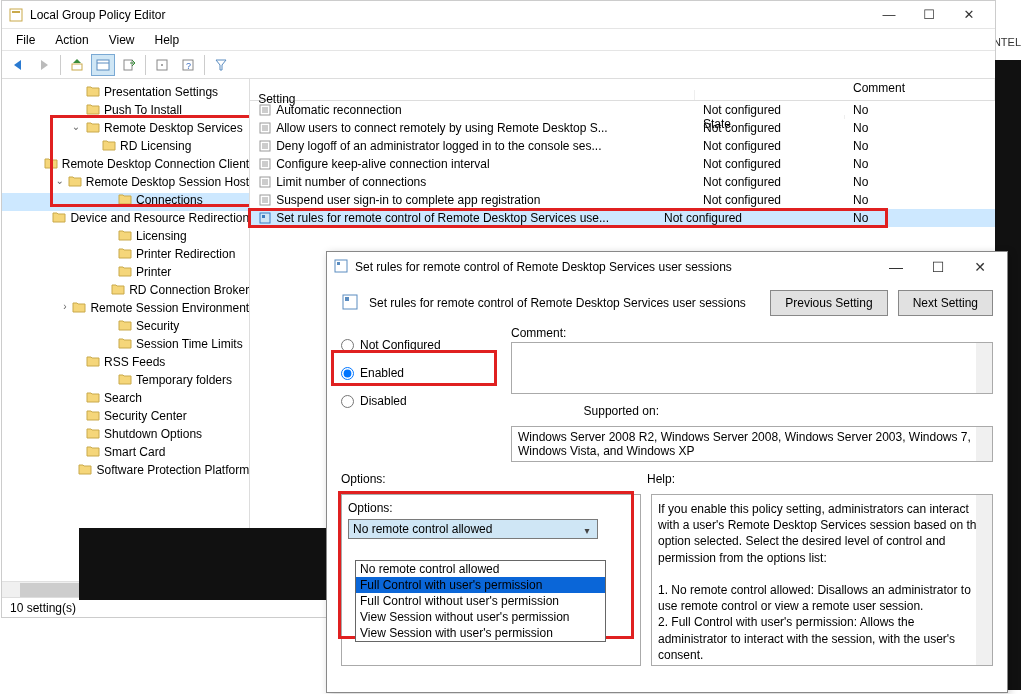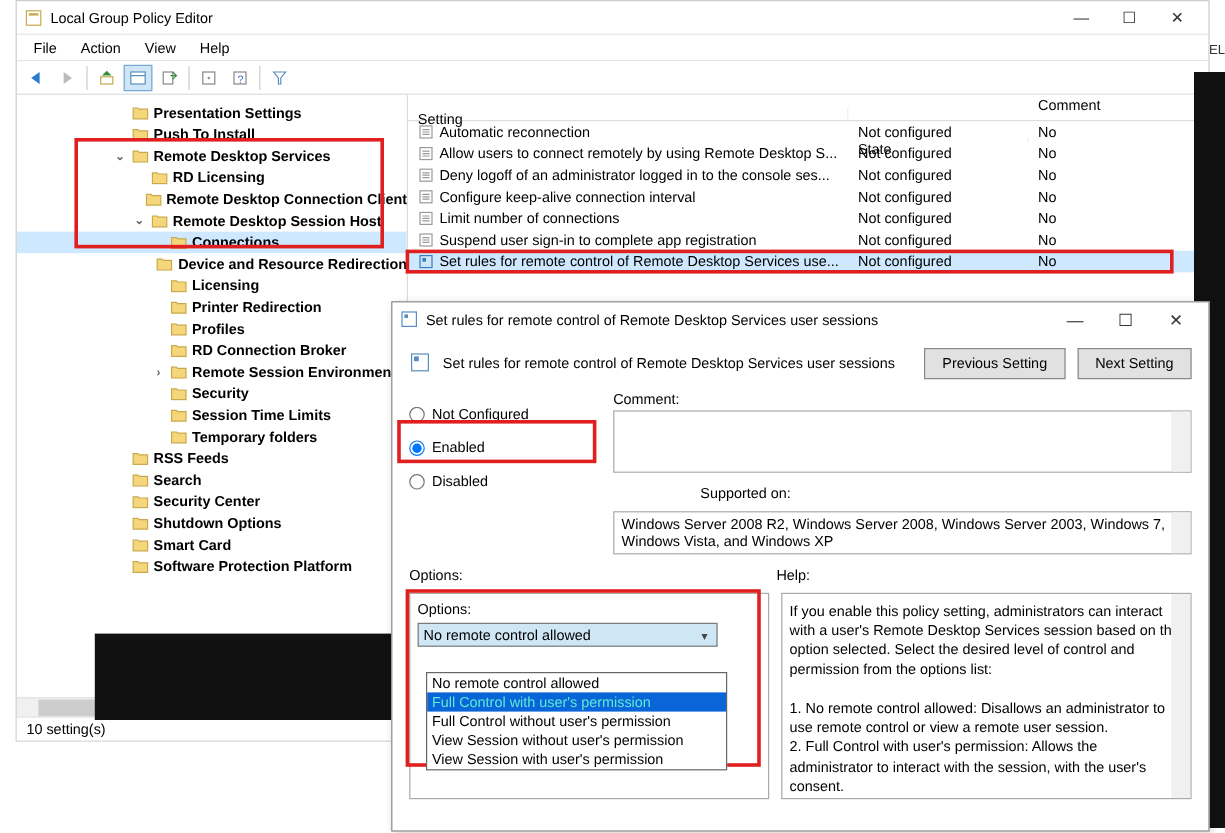--- a/index.html
+++ b/index.html
@@ -1,57 +1,57 @@
 <!DOCTYPE html>
 <html><head>
 <meta charset="utf-8">
 <style>
   * { box-sizing: border-box; margin: 0; padding: 0; }
   body { font-family: "Segoe UI", Tahoma, sans-serif; font-size: 12px; background: #fff; width: 1021px; height: 694px; overflow: hidden; position: relative; }
   
   
-  .main-window { position: absolute; top: 0; left: 13px; width: 995px; height: 618px; border: 1px solid #ccc; background: #fff; }
+  .main-window { position: absolute; top: 0; left: 1px; width: 995px; height: 618px; border: 1px solid #ccc; background: #fff; }
   .titlebar { height: 28px; display: flex; align-items: center; padding: 0 6px; border-bottom: 1px solid #e5e5e5; }
   .titlebar-icon { width: 16px; height: 16px; margin-right: 6px; }
   .titlebar-text { flex: 1; font-size: 12px; }
   .win-controls { display: flex; }
   .win-btn { width: 40px; height: 28px; display: flex; align-items: center; justify-content: center; font-size: 13px; color: #333; }
   
   .menubar { height: 22px; display: flex; align-items: center; padding: 0 4px; border-bottom: 1px solid #e5e5e5; }
   .menuitem { padding: 2px 10px; }
   
   .toolbar { height: 28px; display: flex; align-items: center; padding: 0 4px; border-bottom: 1px solid #ddd; gap: 2px; }
   .tool-btn { width: 24px; height: 22px; display: flex; align-items: center; justify-content: center; border: 1px solid transparent; }
   .tool-sep { width: 1px; height: 20px; background: #ccc; margin: 0 2px; }
   
   .body-split { display: flex; height: calc(100% - 28px - 22px - 28px - 20px); }
   .tree-pane { width: 340px; border-right: 1px solid #ddd; overflow: hidden; position: relative; display:flex; flex-direction:column; }
   .tree-scroll { overflow-y: auto; overflow-x: hidden; flex:1; padding-top: 6px; }
   .tree-hscroll { height: 16px; background: #f0f0f0; border-top:1px solid #e0e0e0; display:flex; align-items:center;}
   .tree-hscroll .thumb { height:14px; width:180px; margin-left:18px; background:#cdcdcd;}
   
-  .tree-row { display: flex; align-items: center; height: 18px; white-space: nowrap; padding-left: 16px; font-weight: bold; }
+  .tree-row { display: flex; height: 18px; white-space: nowrap; padding-left: 4px; }
   .tree-row.selected { background: #cde8ff; }
   .tree-row .twisty { width: 12px; text-align: center; color: #666; font-size:10px; display:inline-block;}
   .tree-row .indent { display: inline-block; }
   .folder-icon { width: 14px; height: 12px; margin: 0 4px; display: inline-block; }
   .folder-icon svg { display:block;}
   .tree-label { }
   
   .redbox { position: absolute; border: 3px solid #e02020; pointer-events: none; z-index: 50; }
   
   .list-pane { flex: 1; display: flex; flex-direction: column; }
   .list-header { display: flex; height: 22px; border-bottom: 1px solid #ddd; background: #fff; }
   .list-header .col { padding: 2px 8px; border-right: 1px solid #eee; }
   .col-setting { flex: 1; margin-top: 11px; }
   .col-state { width: 150px; text-align: left; margin-top: 36px; }
   .col-comment { width: 150px; text-align: left; }
   .list-rows { flex: 1; }
   .list-row { display: flex; height: 18px; align-items: center; }
-  .list-row.selected { background: #cde8ff; }
+  .list-row.selected { background: #cde8ff; gap: 39px; }
   .list-row .cell { padding: 0 8px; overflow: hidden; text-overflow: ellipsis; white-space: nowrap; }
   .cell-setting { flex: 1; display: flex; align-items: flex-start; gap: 4px; }
   .cell-state { width: 150px; }
   .cell-comment { width: 150px; }
   .setting-icon { width: 14px; height: 14px; display:inline-flex; align-items:center; justify-content:center; }
   
   .statusbar { height: 20px; border-top: 1px solid #ddd; padding: 2px 8px; display:flex; align-items:center; background:#fff;}
   
   
   .dialog { position: absolute; top: 251px; left: 326px; width: 682px; height: 442px; background: #fff; border: 1px solid #888; z-index: 30; box-shadow: 2px 2px 8px rgba(0,0,0,0.2);}
@@ -83,21 +83,21 @@
   
   .dlg-bottom { display:flex; gap:10px; margin-top:8px;}
   .dlg-options-panel { width:300px; border:1px solid #aaa; padding:6px; position:relative;}
   .dlg-help-panel { flex:1; border:1px solid #aaa; padding:6px; font-size:12px; line-height:1.35; position:relative; height:172px; overflow:hidden;}
   .dlg-help-panel .sb { position:absolute; right:0; top:0; bottom:0; width:16px; background:#f0f0f0;}
   
   .combo { border:1px solid #7a7a7a; height:20px; display:flex; align-items:center; padding:0 4px; background:#cfe6f5; position:relative; width:250px;}
   .combo .arrow { position:absolute; right:2px; top:2px; width:16px; height:16px; display:flex; align-items:center; justify-content:center; font-size:10px; color:#444;}
   .combo-list { border:1px solid #666; position:absolute; top:560px; left:355px; width:251px; background:#fff; z-index:60;}
   .combo-item { padding:1px 4px; font-size:12px;}
-  .combo-item.sel { background:#0a66d8; color:#5eead4;}
+  .combo-item.sel { background:#0a66d8; color:#000000;}
   
   .dark-strip { position:absolute; left:79px; top:528px; width:260px; height:72px; background:#111; z-index:5;}
   .right-dark { position:absolute; right:0; top:60px; width:26px; height:630px; background:#111; z-index:1;}
   .right-tag { position:absolute; right:0; top:36px; font-size:11px; color:#333;}
   
 </style>
 </head>
 <body>
 
 <div class="right-tag">NTEL</div>
@@ -284,21 +284,21 @@
             <span class="tree-label">Printer Redirection</span>
           </div>
           <div class="tree-row">
             <span class="indent" style="width: 96px;"></span>
             <span class="twisty"></span>
             <span class="folder-icon">
               <svg width="14" height="12">
                 <path d="M1 2 L5 2 L6 3 L13 3 L13 11 L1 11 Z" fill="#f5d67a" stroke="#c9a94b"></path>
               </svg>
             </span>
-            <span class="tree-label">Profiles</span>
+            <span class="tree-label">Printer</span>
           </div>
           <div class="tree-row">
             <span class="indent" style="width: 96px;"></span>
             <span class="twisty"></span>
             <span class="folder-icon">
               <svg width="14" height="12">
                 <path d="M1 2 L5 2 L6 3 L13 3 L13 11 L1 11 Z" fill="#f5d67a" stroke="#c9a94b"></path>
               </svg>
             </span>
             <span class="tree-label">RD Connection Broker</span>
@@ -327,38 +327,38 @@
             <span class="indent" style="width: 96px;"></span>
             <span class="twisty"></span>
             <span class="folder-icon">
               <svg width="14" height="12">
                 <path d="M1 2 L5 2 L6 3 L13 3 L13 11 L1 11 Z" fill="#f5d67a" stroke="#c9a94b"></path>
               </svg>
             </span>
             <span class="tree-label">Session Time Limits</span>
           </div>
           <div class="tree-row">
+            <span class="indent" style="width: 64px;"></span>
+            <span class="twisty"></span>
+            <span class="folder-icon">
+              <svg width="14" height="12">
+                <path d="M1 2 L5 2 L6 3 L13 3 L13 11 L1 11 Z" fill="#f5d67a" stroke="#c9a94b"></path>
+              </svg>
+            </span>
+            <span class="tree-label">RSS Feeds</span>
+          </div>
+          <div class="tree-row">
             <span class="indent" style="width: 96px;"></span>
             <span class="twisty"></span>
             <span class="folder-icon">
               <svg width="14" height="12">
                 <path d="M1 2 L5 2 L6 3 L13 3 L13 11 L1 11 Z" fill="#f5d67a" stroke="#c9a94b"></path>
               </svg>
             </span>
             <span class="tree-label">Temporary folders</span>
-          </div>
-          <div class="tree-row">
-            <span class="indent" style="width: 64px;"></span>
-            <span class="twisty"></span>
-            <span class="folder-icon">
-              <svg width="14" height="12">
-                <path d="M1 2 L5 2 L6 3 L13 3 L13 11 L1 11 Z" fill="#f5d67a" stroke="#c9a94b"></path>
-              </svg>
-            </span>
-            <span class="tree-label">RSS Feeds</span>
           </div>
           <div class="tree-row">
             <span class="indent" style="width: 64px;"></span>
             <span class="twisty"></span>
             <span class="folder-icon">
               <svg width="14" height="12">
                 <path d="M1 2 L5 2 L6 3 L13 3 L13 11 L1 11 Z" fill="#f5d67a" stroke="#c9a94b"></path>
               </svg>
             </span>
             <span class="tree-label">Search</span>

